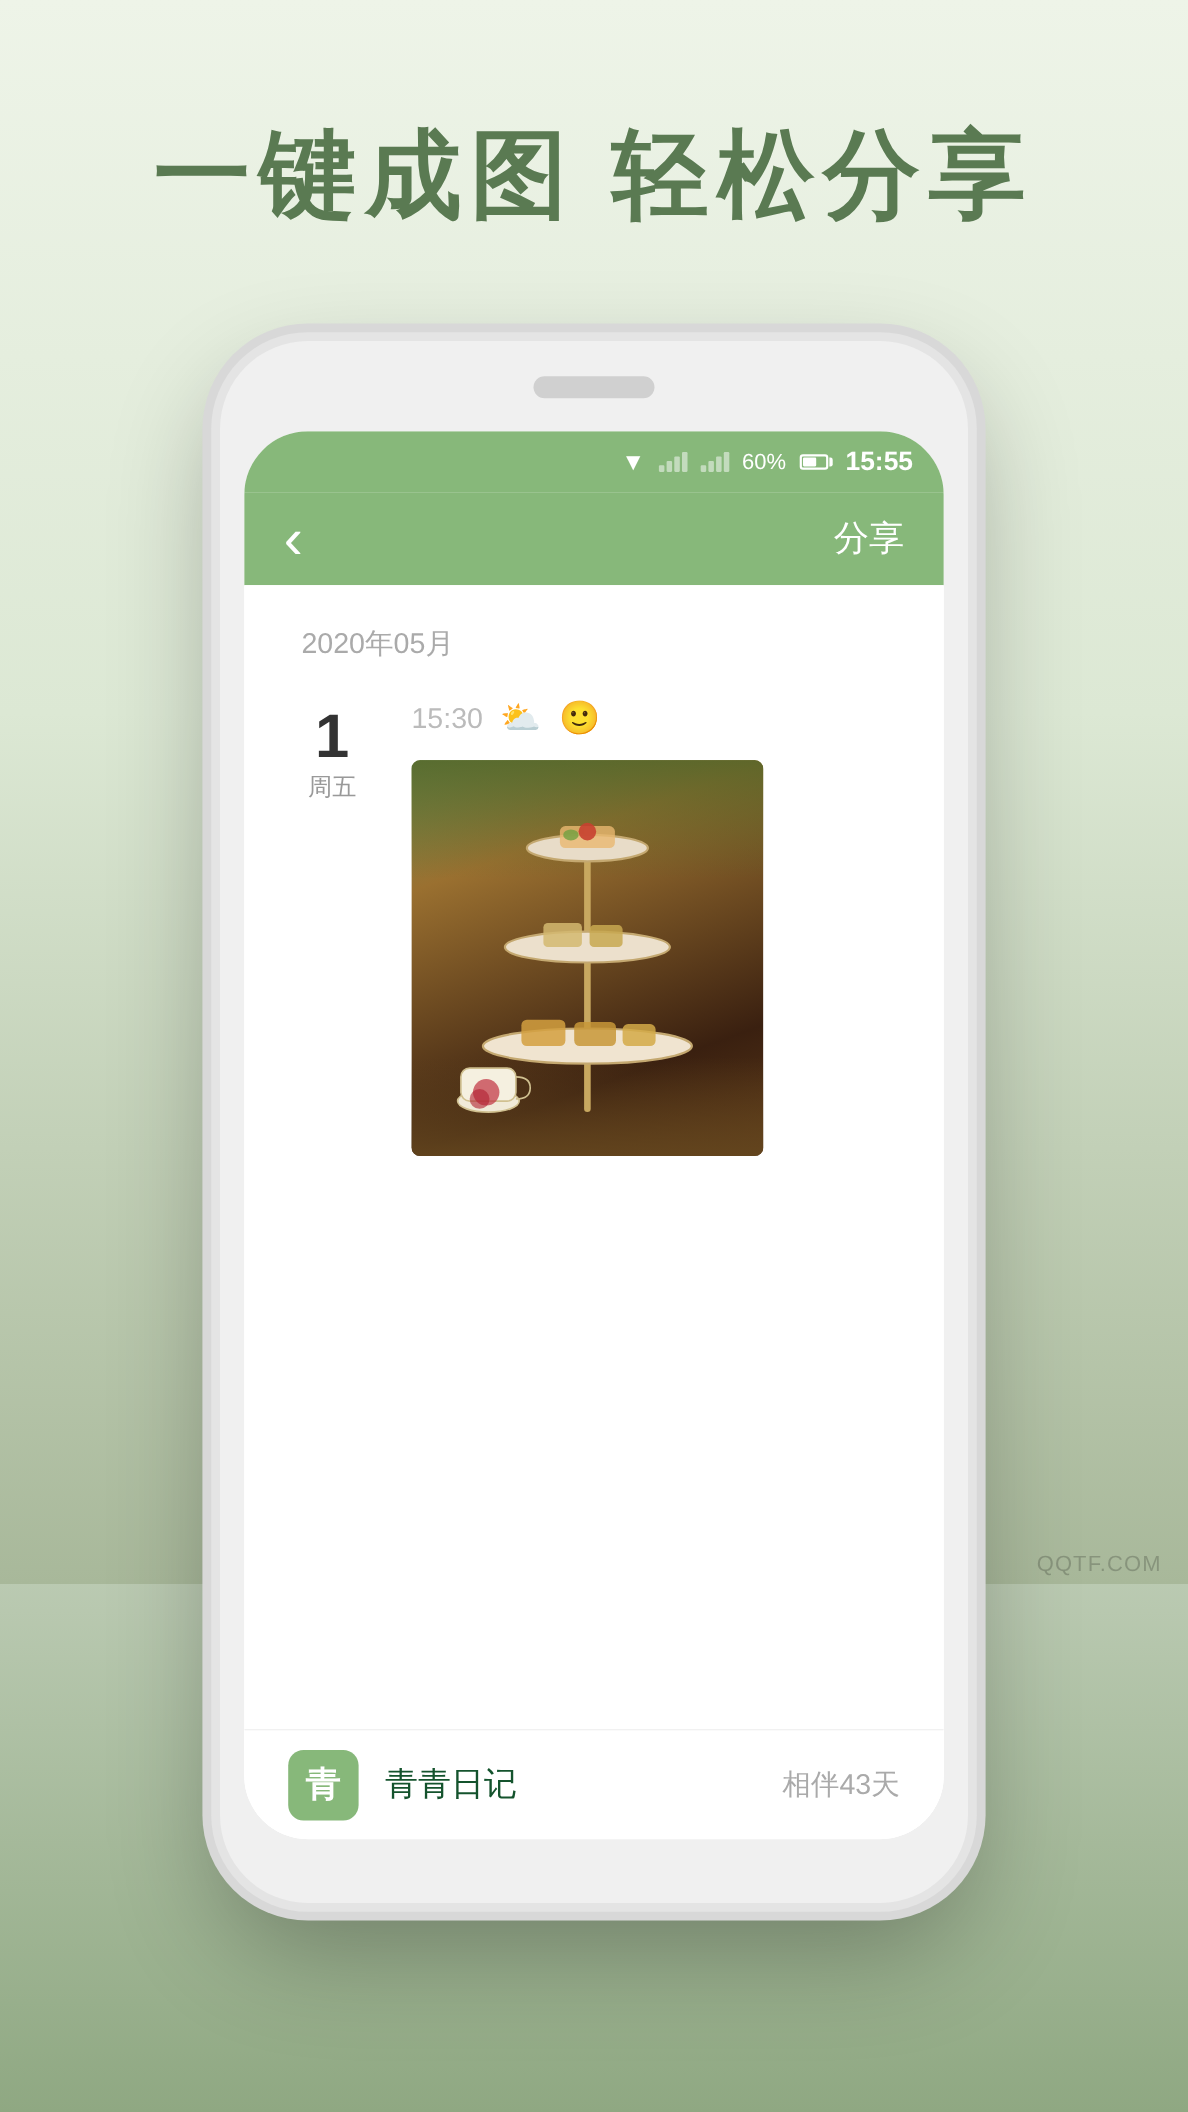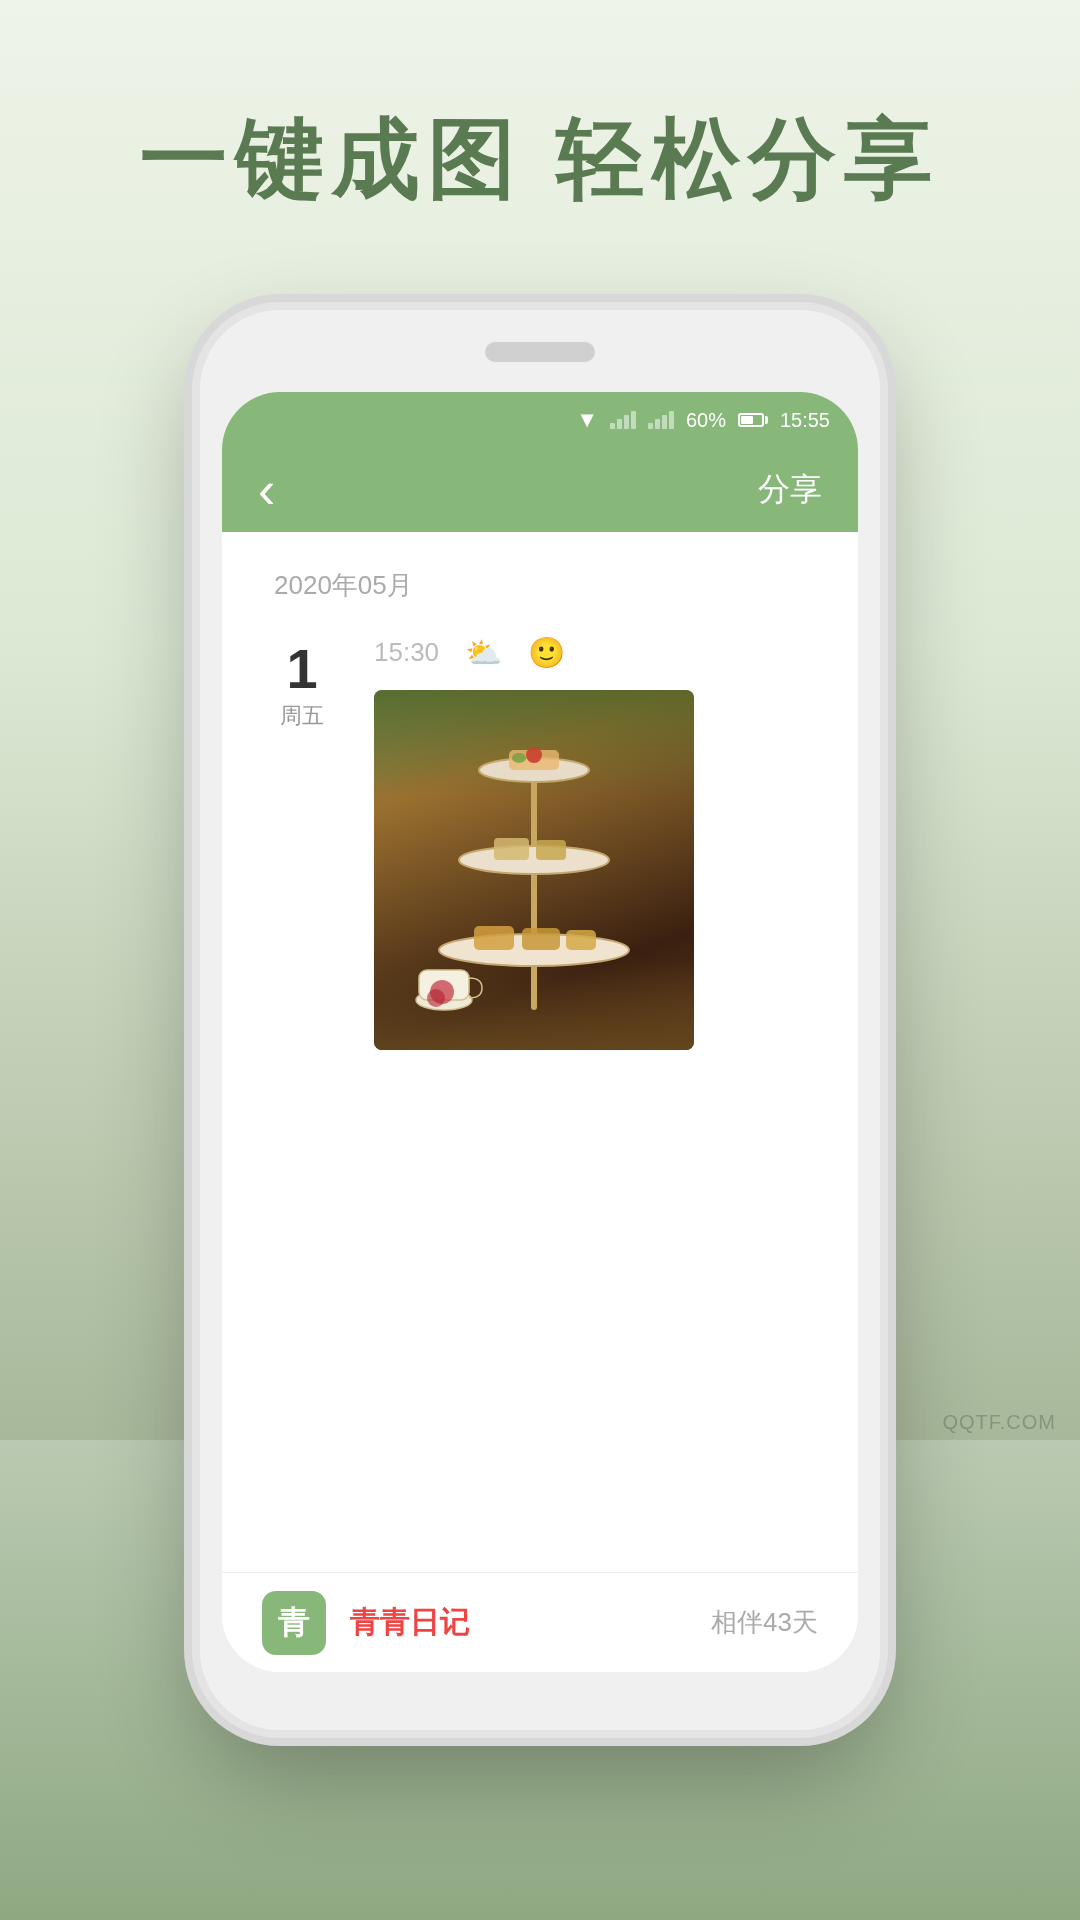--- a/index.html
+++ b/index.html
@@ -55,21 +55,21 @@
 
         <span style="color:white;font-size:20px;font-weight:500;">60%</span>
 
         <span style="display:inline-flex;align-items:center;gap:1px;">
           <span style="width:26px;height:14px;border:2px solid white;border-radius:3px;position:relative;display:inline-block;">
             <span style="position:absolute;left:1px;top:1px;bottom:1px;width:55%;background:white;border-radius:1px;"></span>
           </span>
           <span style="width:3px;height:8px;background:white;border-radius:0 2px 2px 0;"></span>
         </span>
 
-        <span style="color:white;font-size:20px;font-weight:400;">15:55</span>
+        <span style="color:white;font-size:24px;font-weight:700;">15:55</span>
       </div>
 
       <div style="background:#87b87a;height:84px;display:flex;align-items:center;
                   justify-content:space-between;padding:0 36px;flex-shrink:0;">
         <span style="color:white;font-size:52px;font-weight:300;line-height:1;">‹</span>
         <span style="color:white;font-size:32px;font-weight:500;text-align:right;">分享</span>
       </div>
 
       <div style="flex:1;background:#fff;overflow:hidden;display:flex;flex-direction:column;">
 
@@ -77,21 +77,21 @@
 
         <div style="display:flex;padding:16px 36px 28px;flex:1;">
 
           <div style="width:88px;text-align:center;padding-top:6px;flex-shrink:0;">
             <div style="font-size:56px;font-weight:700;color:#333;line-height:1;">1</div>
             <div style="font-size:22px;color:#999;margin-top:4px;">周五</div>
           </div>
 
           <div style="flex:1;padding-left:28px;">
 
-            <div style="display:flex;align-items:center;gap:26px;margin-bottom:20px;">
+            <div style="display:flex;align-items:center;gap:16px;margin-bottom:20px;">
               <span style="font-size:26px;color:#bbb;">15:30</span>
               <span style="font-size:30px;">⛅</span>
               <span style="font-size:30px;">🙂</span>
             </div>
 
 
             <div style="width:320px;height:360px;border-radius:8px;overflow:hidden;position:relative;">
 
               <div style="position:absolute;inset:0;background:linear-gradient(160deg,#7a9050 0%,#9a7030 25%,#6a4820 50%,#3a2010 75%,#5a3818 100%);"></div>
 
@@ -134,21 +134,21 @@
         </div>
 
         <div style="height:100px;background:#fff;border-top:1px solid #eee;
                     display:flex;align-items:center;padding:0 40px;justify-content:space-between;flex-shrink:0;">
           <div style="display:flex;align-items:center;gap:24px;">
             <div style="width:64px;height:64px;background:#87b87a;border-radius:14px;
                         display:flex;align-items:center;justify-content:center;
                         font-size:32px;font-weight:700;color:white;">
               <span>青</span>
             </div>
-            <span style="font-size:30px;color:#ef4444;font-weight:700;">青青日记</span>
+            <span style="font-size:30px;color:#14532d;font-weight:400;">青青日记</span>
           </div>
           <span style="font-size:26px;color:#aaa;">相伴43天</span>
         </div>
 
       </div>
     </div>
   </div>
 
   <div style="position:absolute;bottom:6px;right:24px;font-size:20px;color:rgba(0,0,0,0.2);letter-spacing:1px;">QQTF.COM</div>
 

